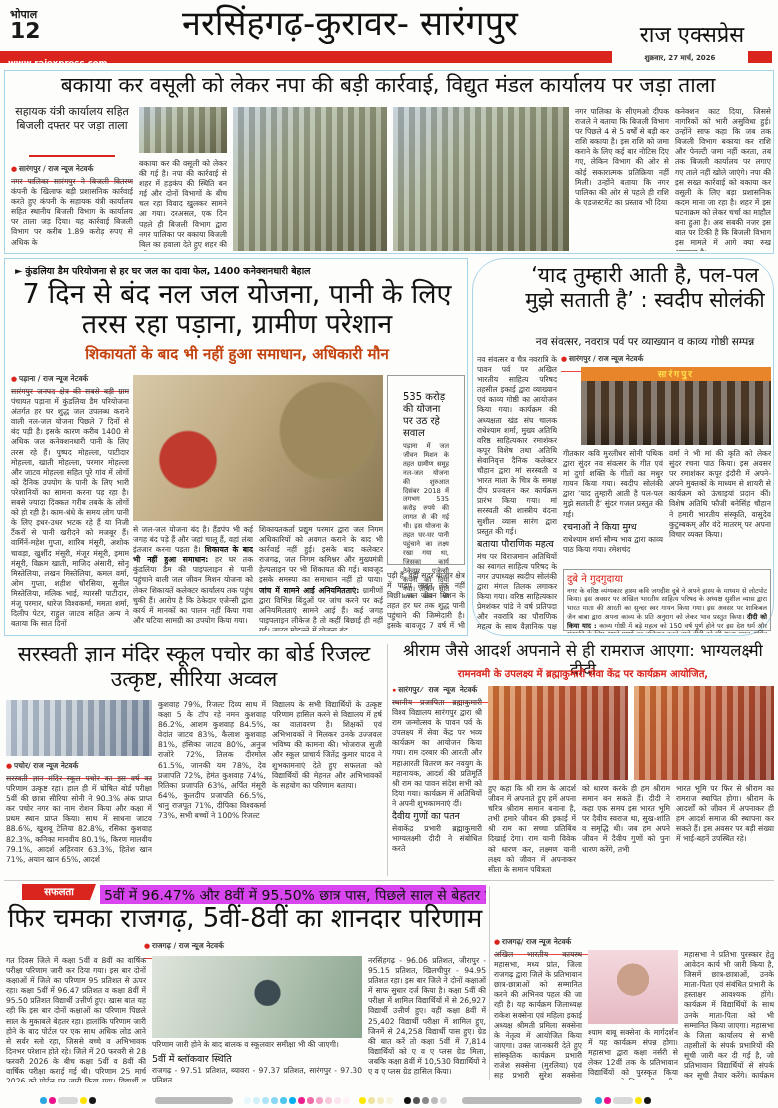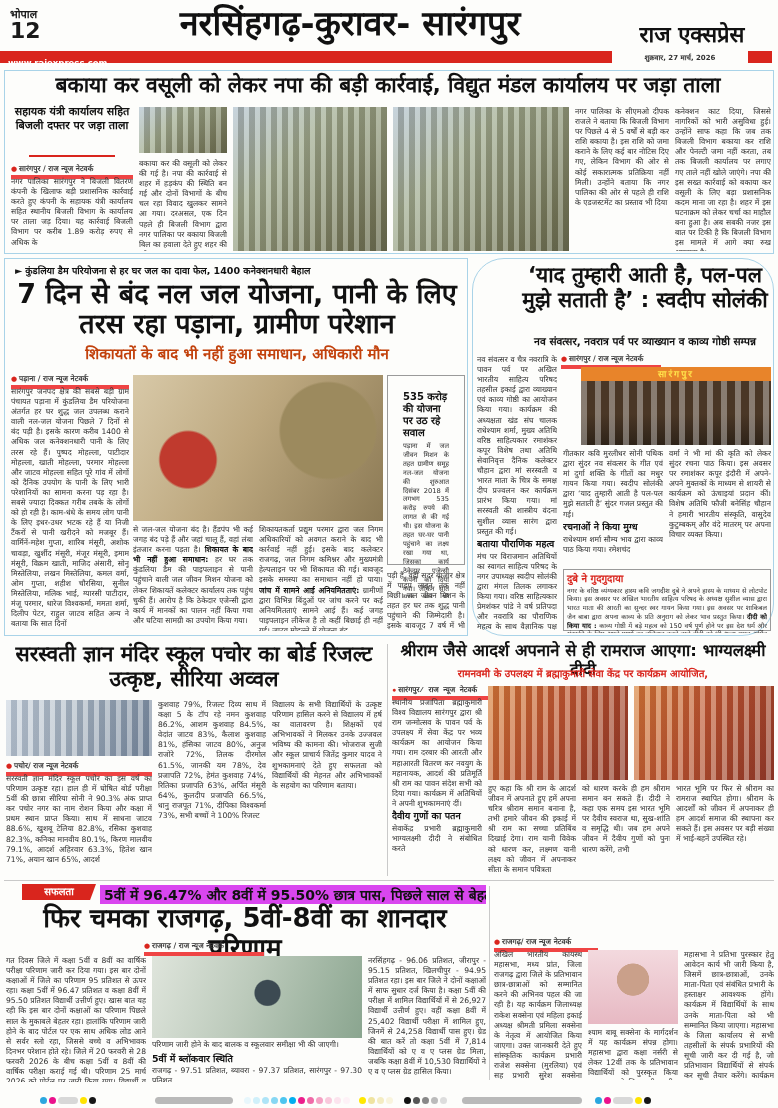--- a/index.html
+++ b/index.html
@@ -1,23 +1,23 @@
 <!DOCTYPE html>
 <html><head>
 <meta charset="utf-8">
 <style>
   html,body{margin:0;padding:0;background:#dcdcdc;}
   .page{position:relative;width:778px;height:1108px;margin:0 auto;background:#fdfdfb;
         font-family:"DejaVu Sans","Liberation Sans",sans-serif;color:#1a1a1a;overflow:hidden;}
   .abs{position:absolute;box-sizing:border-box;}
   .c{text-align:center;}
-  .hl{font-weight:bold;color:#111;line-height:1.15;}
+  .hl{font-weight:normal;color:#111;line-height:1.15;}
   .body-text{font-size:7.6px;line-height:1.33;text-align:justify;color:#2d2d2d;overflow:hidden;}
   .bold-lead{font-weight:bold;color:#111;}
-  .byline{font-size:7.4px;font-weight:bold;color:#3a3a3a;border-bottom:4px solid #ef4444;padding-bottom:2px;overflow:hidden;white-space:nowrap;}
+  .byline{font-size:7.4px;font-weight:bold;color:#3a3a3a;border-bottom:1px solid #ef4444;padding-bottom:8px;overflow:hidden;white-space:nowrap;}
   .byline .bdot{color:#d9251d;font-size:7px;margin-right:2px;}
   .blue-box{border:1px solid #a9d3e8;}
   .gray-box{border:1px solid #9a9a9a;}
   .photo{overflow:hidden;}
   .ph-crowd{background:
     repeating-linear-gradient(90deg,rgba(255,255,255,.28) 0 5px,rgba(70,60,45,.22) 5px 11px),
     linear-gradient(135deg,#b3c3cf 0%,#a2ae92 35%,#8d9577 60%,#75795a 85%,#686c50 100%);}
   .ph-tanker{background:
     radial-gradient(circle at 22% 58%,#c03a2e 0 13%,rgba(0,0,0,0) 14%),
     radial-gradient(circle at 78% 38%,#9c8a5e 0 22%,rgba(0,0,0,0) 23%),

